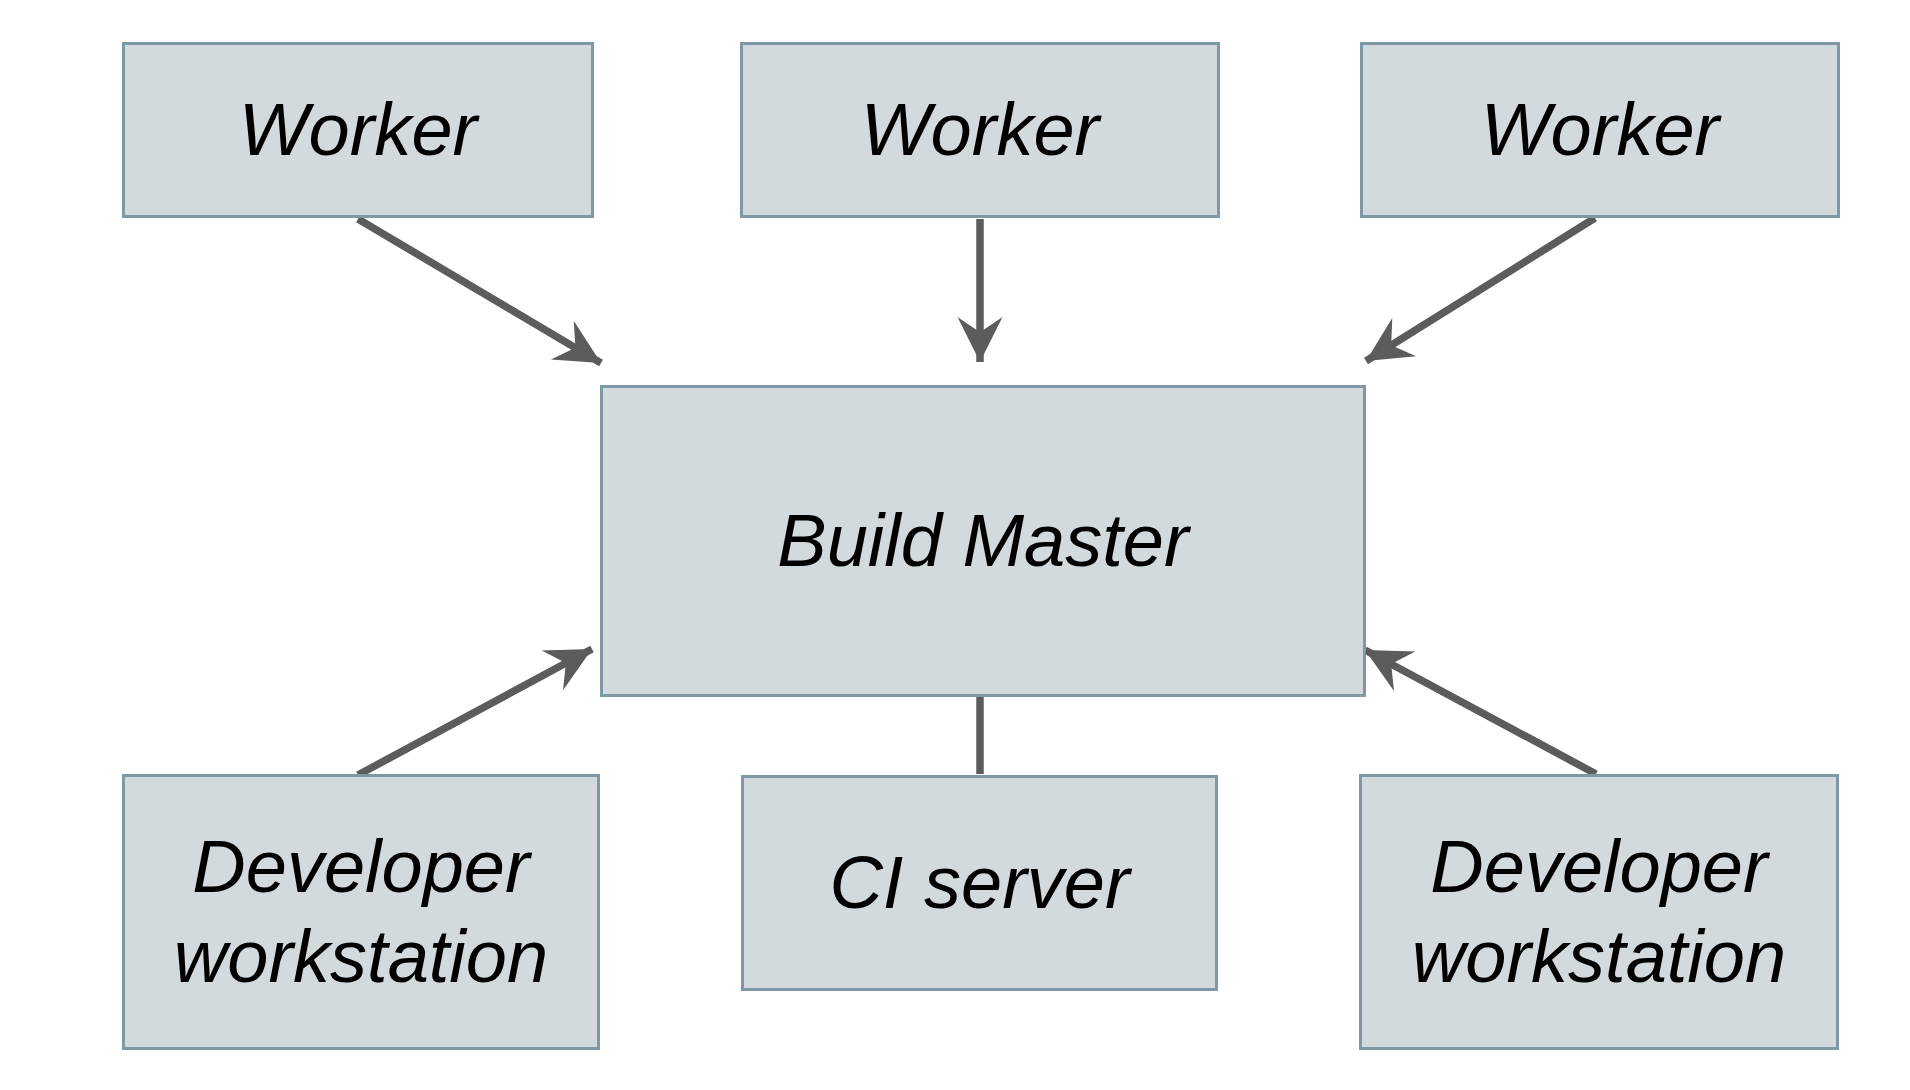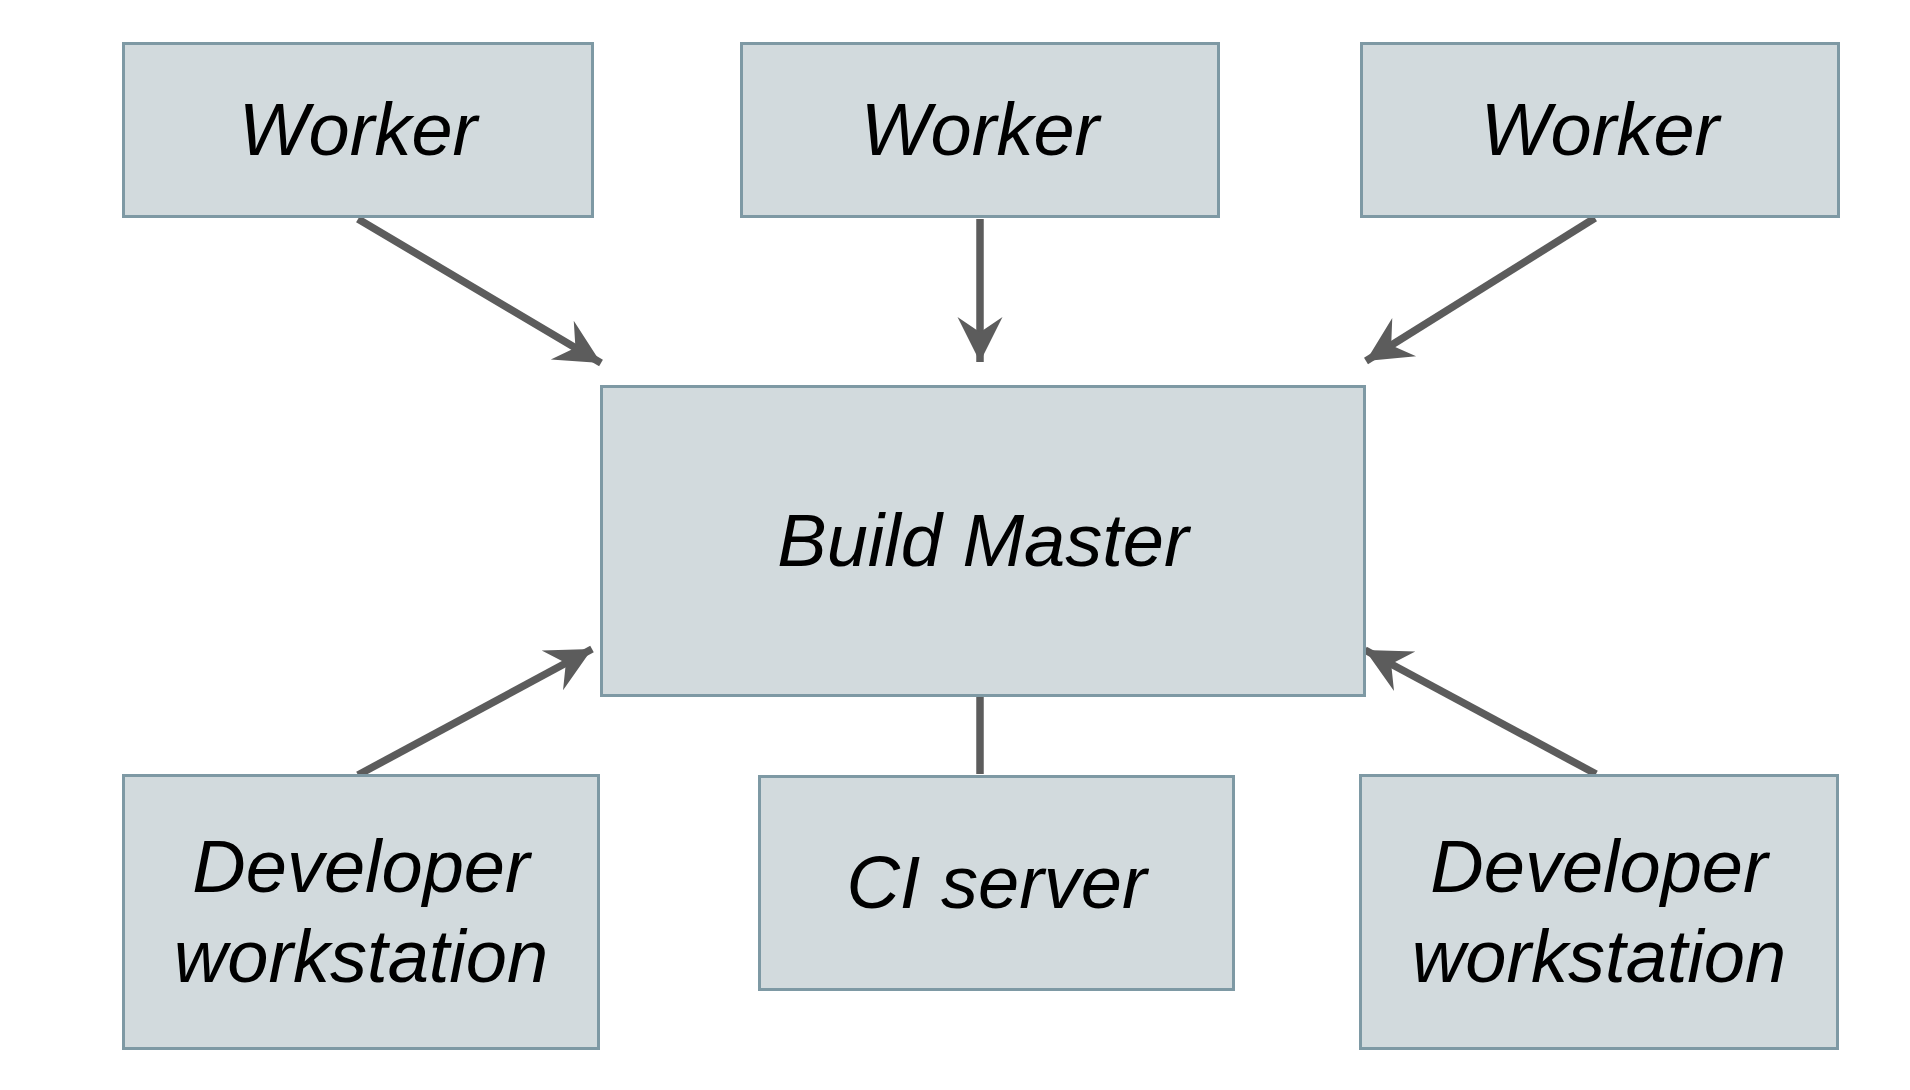--- a/index.html
+++ b/index.html
@@ -34,21 +34,21 @@
     letter-spacing:0px;
     padding:0 14px;
     font-style:italic;
   }
   
   .n-worker-left   {left:122px; top:42px;  width:472px; height:176px;}
   .n-worker-center {left:740px; top:42px;  width:480px; height:176px;}
   .n-worker-right  {left:1360px;top:42px;  width:480px; height:176px;}
   .n-build-master  {left:594px; top:385px; width:766px; height:312px;margin-left:6px;}
   .n-dev-left      {left:122px; top:774px; width:478px; height:276px;}
-  .n-ci-server     {left:758px; top:775px; width:477px; height:216px;}
+  .n-ci-server     {left:741px; top:775px; width:477px; height:216px;}
   .n-dev-right     {left:1359px;top:774px; width:480px; height:276px;}
 
   .edges-layer{
     position:absolute;
     left:0;top:0;
     width:1910px;height:1090px;
     pointer-events:none;
   }
   .edge{
     stroke:var(--arrow,#5c5c5c);

